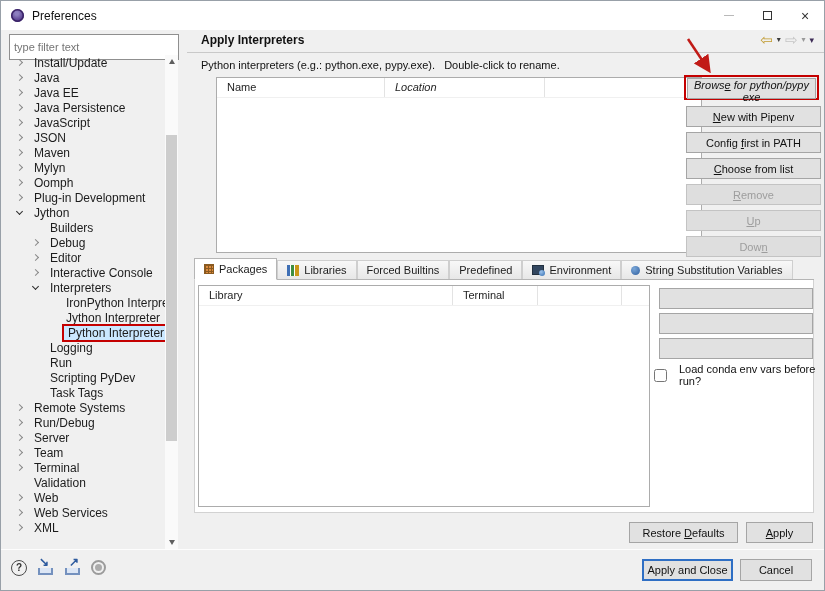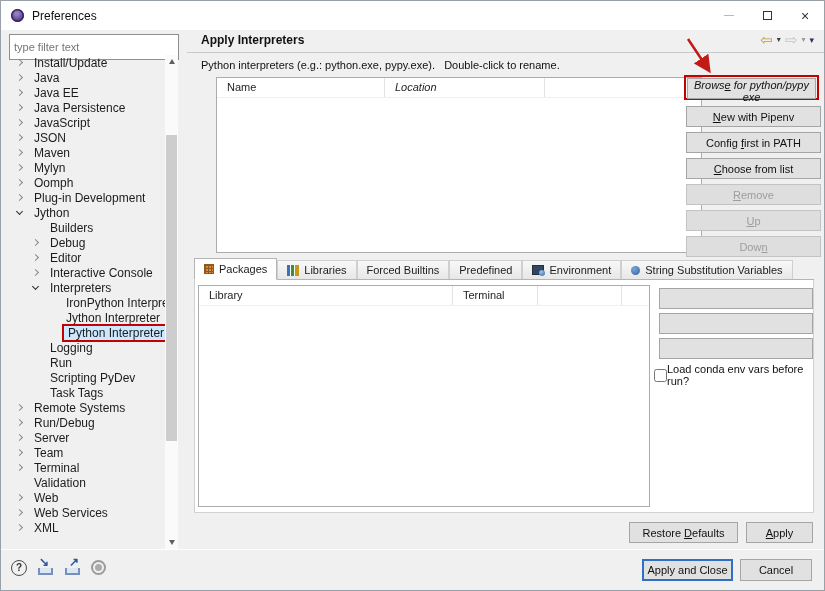--- a/index.html
+++ b/index.html
@@ -91,21 +91,21 @@
   .tab[data-icon="stringvar"] .tab-ic { width:9px; height:9px; border-radius:50%;
       background:radial-gradient(circle at 35% 30%, #7aa7d9, #2f5f9e); }
 
   
   .pane { position:absolute; left:193px; top:279px; width:620px; height:233px; background:#fff;
           border:1px solid #d2d2d2; border-top:none; }
   .ptable { position:absolute; left:197px; top:284px; width:452px; height:222px; background:#fff; border:1px solid #acacac; }
   .p-lib { width:254px; } .p-ver { width:85px; } .p-e1 { width:84px; } .p-e2 { flex:1; border-right:none; }
   .manage { position:absolute; left:658px; top:287px; width:154px; display:flex; flex-direction:column; gap:4px; }
   .manage .btn { height:21px; }
-  .chk-row { position:absolute; left:653px; top:362px; display:flex; align-items:center; gap:0; }
+  .chk-row { position:absolute; left:653px; top:362px; display:flex; align-items:center; gap:12px; }
   .chk-row input { width:13px; height:13px; margin:0; }
   .chk-row label { font-size:11px; color:#111; }
 
   
   .btn-restore { position:absolute; left:628px; top:521px; width:109px; height:21px; }
   .btn-apply   { position:absolute; left:745px; top:521px; width:67px;  height:21px; }
 
   
   .foot-sep { position:absolute; left:0; top:548px; width:823px; height:1px; background:#d4d4d4; border-bottom:1px solid #fdfdfd; }
   .foot-icons { position:absolute; left:10px; top:558px; display:flex; gap:10px; align-items:center; }

